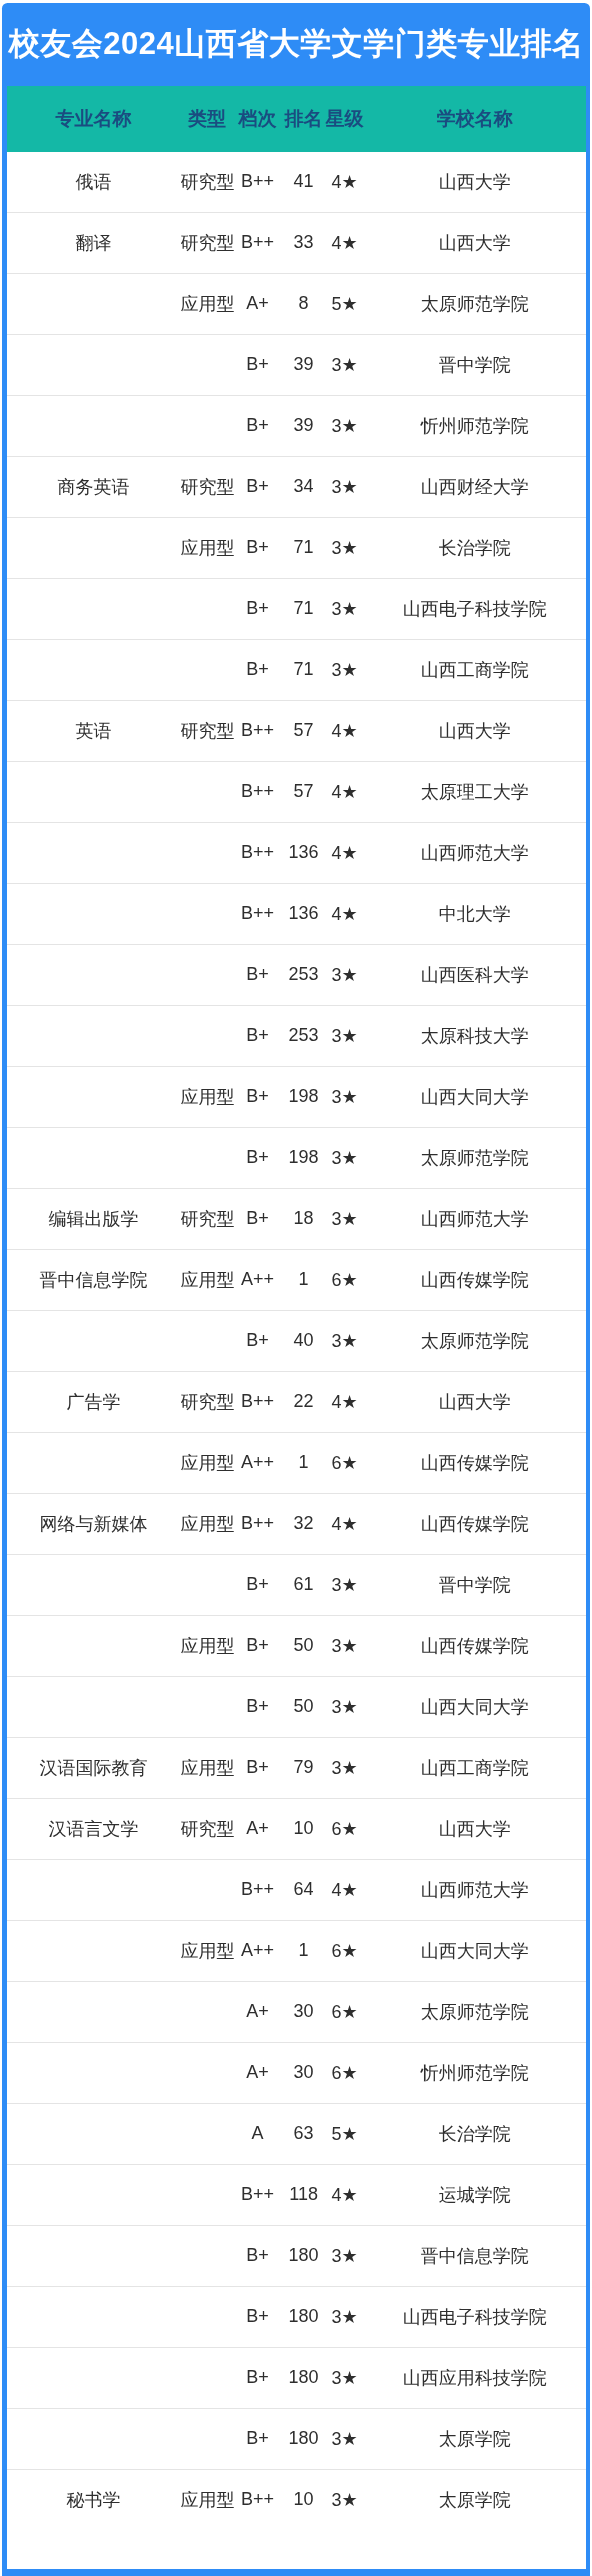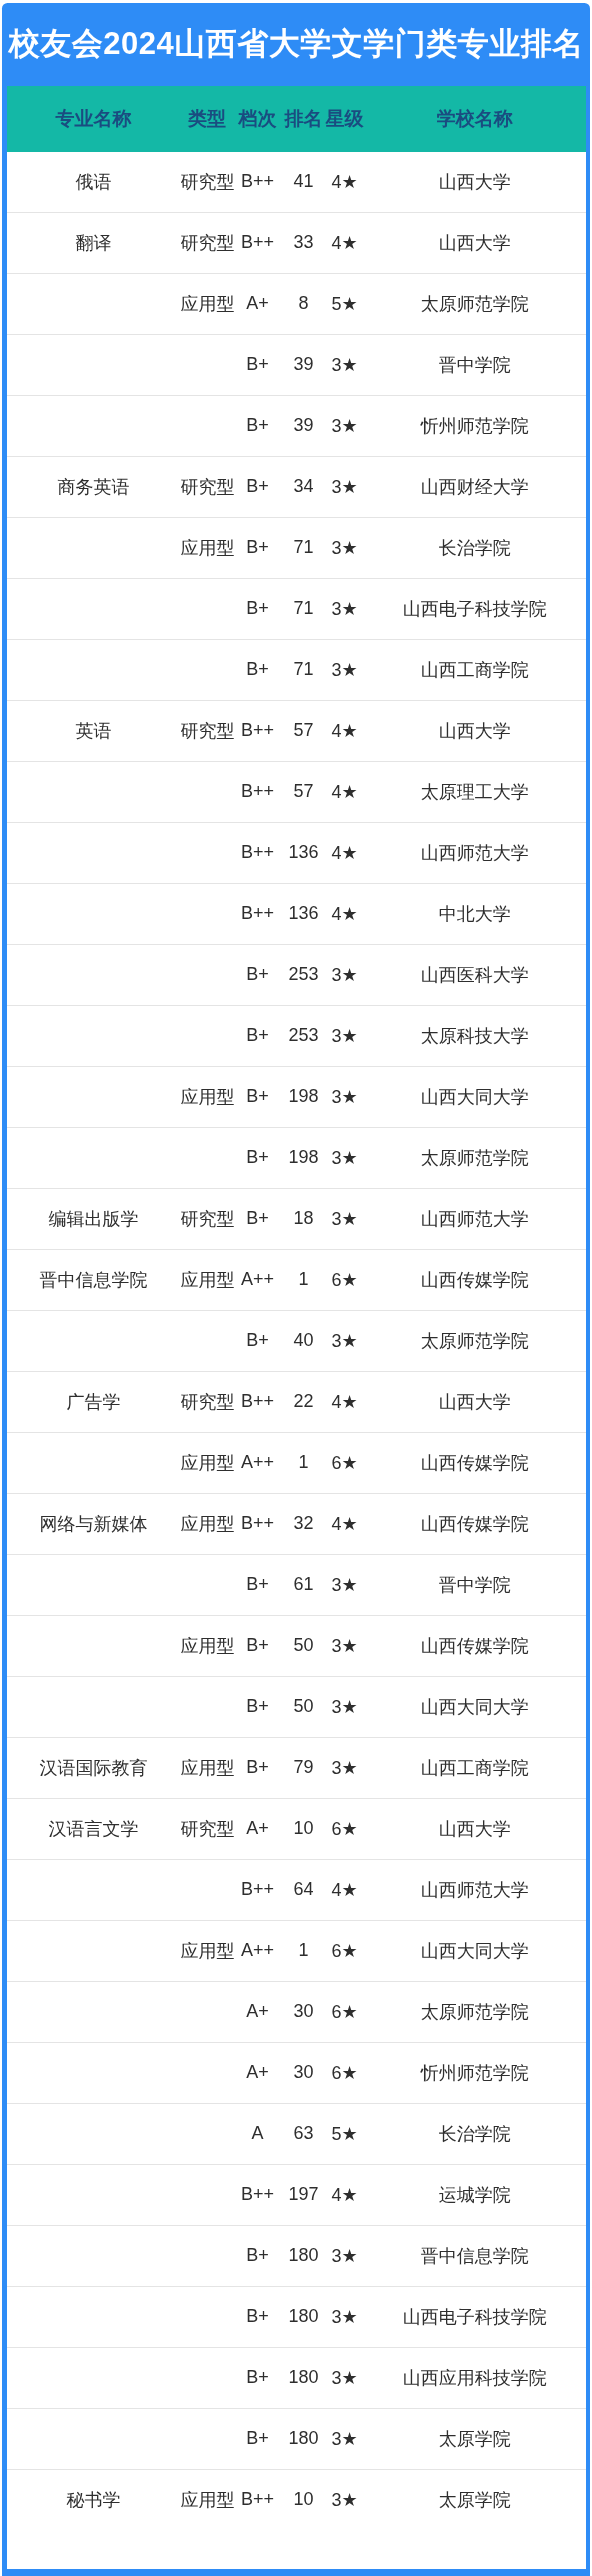--- a/index.html
+++ b/index.html
@@ -370,21 +370,21 @@
     <td></td>
     <td>A</td>
     <td>63</td>
     <td>5★</td>
     <td>长治学院</td>
   </tr>
             <tr>
     <td></td>
     <td></td>
     <td>B++</td>
-    <td>197</td>
+    <td>118</td>
     <td>4★</td>
     <td>运城学院</td>
   </tr>
             <tr>
     <td></td>
     <td></td>
     <td>B+</td>
     <td>180</td>
     <td>3★</td>
     <td>晋中信息学院</td>

